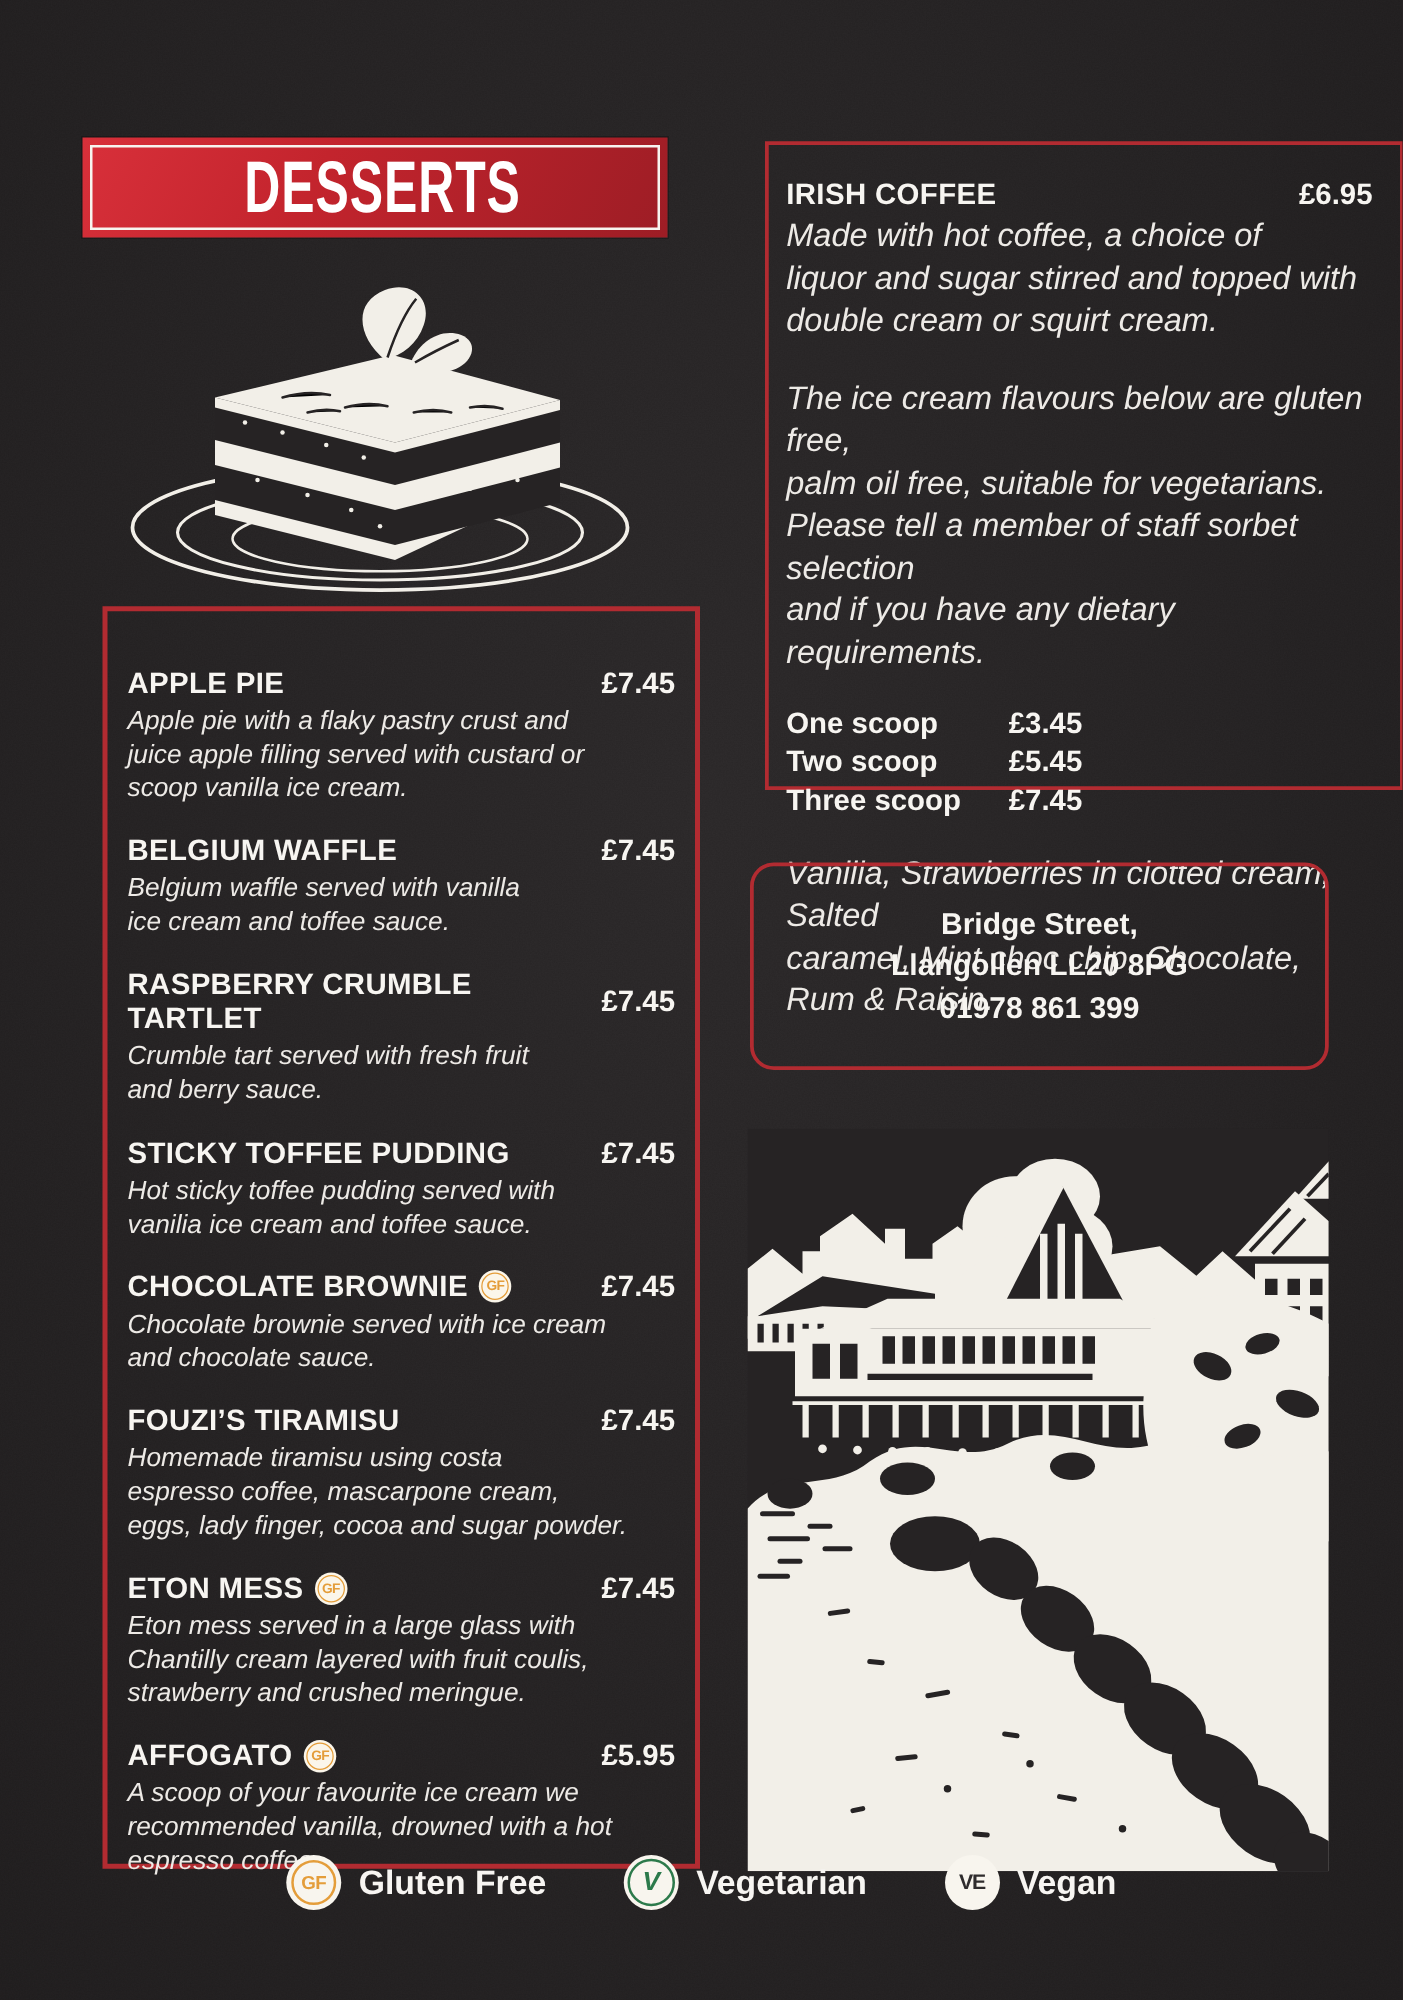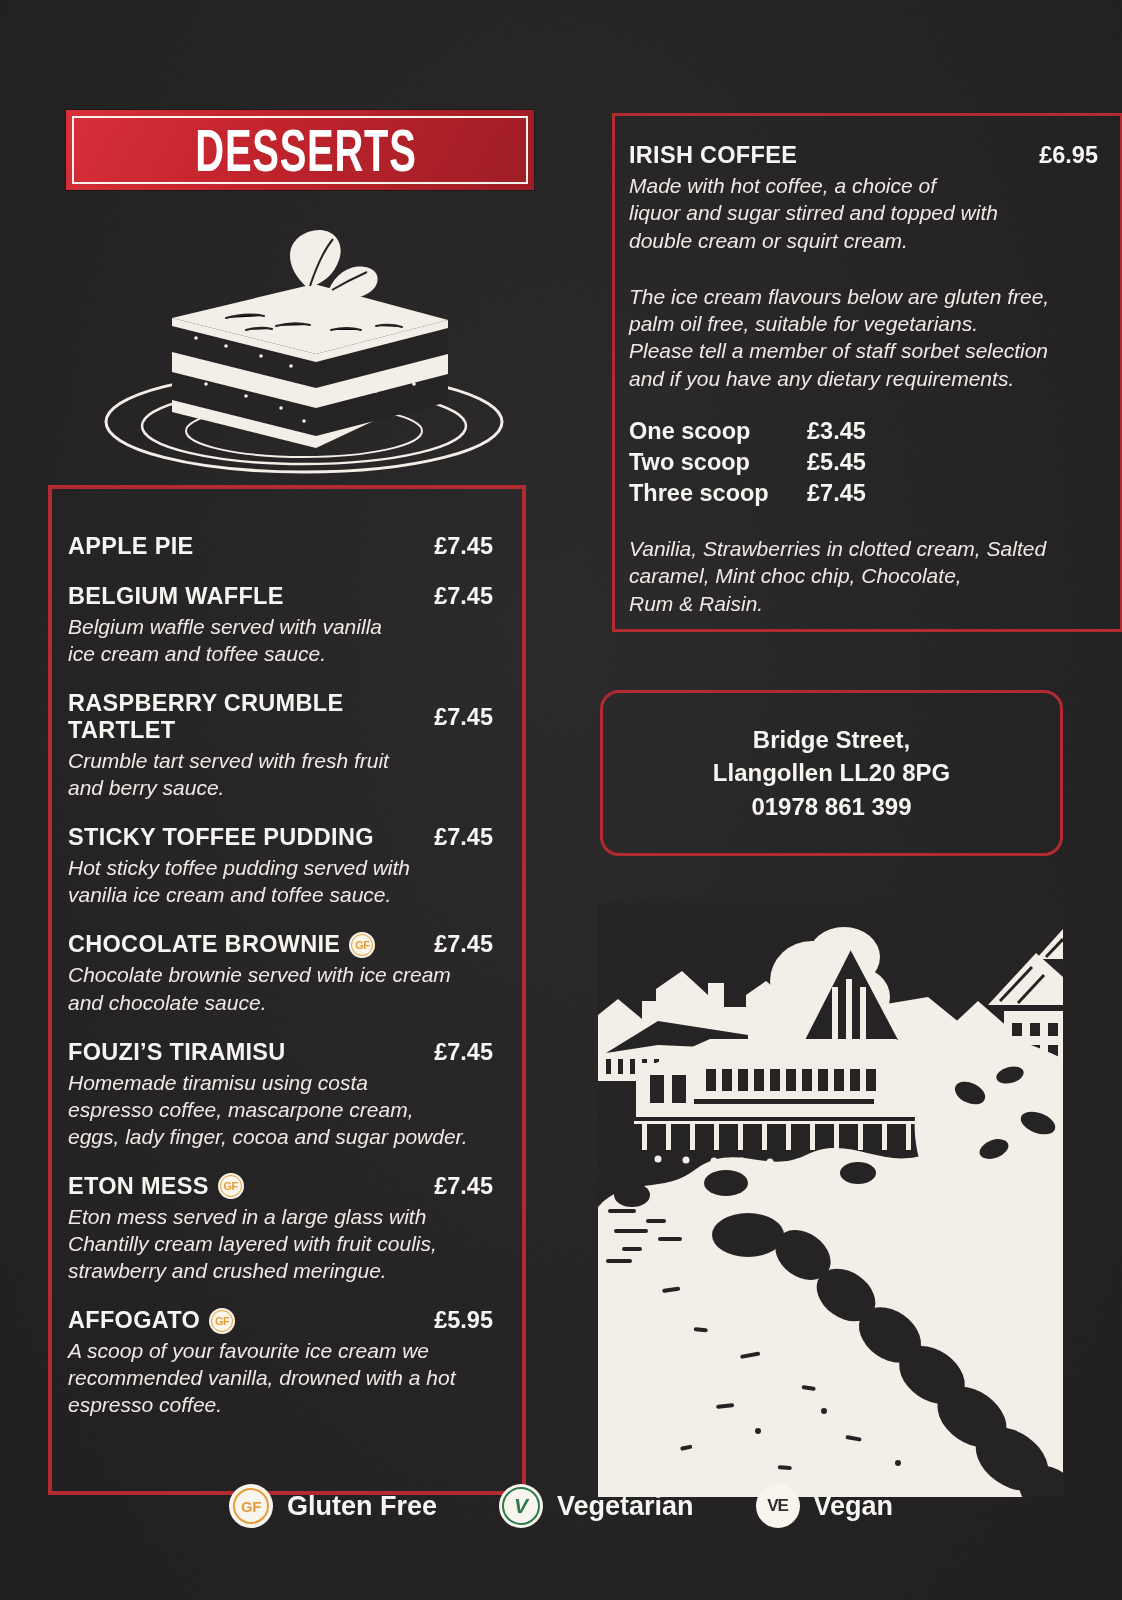--- a/index.html
+++ b/index.html
@@ -27,21 +27,21 @@
     transform:scale(.74,1.08);
   }
 
   
   .cake-wrap{position:absolute;left:76px;top:226px;width:440px;height:256px;}
 
   
   .redbox{position:absolute;border:4px solid #b22b31;box-sizing:border-box;}
 
   
-  .menu-box{left:48px;top:485px;width:478px;height:1010px;padding:44px 29px 0 16px;}
+  .menu-box{left:82px;top:485px;width:478px;height:1010px;padding:44px 16px 0 16px;}
   .menu-item{margin-bottom:23px;}
   .mi-row{display:flex;align-items:center;gap:9px;}
   .mi-name{font-size:23.5px;font-weight:700;letter-spacing:.3px;color:#f7f5f1;}
   .mi-price{margin-left:auto;font-size:23.5px;font-weight:700;color:#f7f5f1;}
   .mi-desc{font-size:21px;font-style:italic;line-height:1.29;color:#edeae6;
     white-space:pre-line;margin-top:3px;}
 
   
   .gf-badge{position:relative;display:inline-flex;align-items:center;justify-content:center;
     width:26px;height:26px;border-radius:50%;background:#fbf6ea;flex:0 0 auto;}
@@ -49,21 +49,21 @@
     border:1.6px solid #e49d3a;}
   .gf-badge .glyph{position:relative;font-size:11px;font-weight:800;color:#e49d3a;
     letter-spacing:-.5px;font-style:normal;}
 
   
   .right-box{left:612px;top:113px;width:511px;height:519px;border-width:3px;
     padding:26px 22px 0 14px;}
   .ri-row{display:flex;align-items:baseline;}
   .ri-name{font-size:23.5px;font-weight:700;letter-spacing:.3px;color:#f7f5f1;}
   .ri-price{margin-left:auto;font-size:23.5px;font-weight:700;color:#f7f5f1;}
-  .ri-desc{font-size:21px;font-style:italic;line-height:1.3;color:#edeae6;
+  .ri-desc{font-size:26px;font-style:italic;line-height:1.3;color:#edeae6;
     white-space:pre-line;margin-top:3px;}
   .ri-gap{height:26px;}
   .scoops{margin-top:24px;}
   .scoop-row{display:flex;line-height:31px;}
   .scoop-label{width:178px;font-size:23.5px;font-weight:700;color:#f7f5f1;}
   .scoop-price{font-size:23.5px;font-weight:700;color:#f7f5f1;}
   .flavours{margin-top:26px;}
 
   
   .address-box{left:600px;top:690px;width:463px;height:166px;border-width:3px;
@@ -163,20 +163,23 @@
 </svg>
 </div>
 
 <div class="redbox menu-box">
   <div id="menu-items">
       <div class="menu-item">
         <div class="mi-row">
           <span class="mi-name">APPLE PIE</span>
           <span class="mi-price">£7.45</span>
         </div>
+        <div class="mi-desc">Apple pie with a flaky pastry crust and
+juice apple filling served with custard or
+scoop vanilla ice cream.</div>
       </div>
       <div class="menu-item">
         <div class="mi-row">
           <span class="mi-name">BELGIUM WAFFLE</span>
           <span class="mi-price">£7.45</span>
         </div>
         <div class="mi-desc">Belgium waffle served with vanilla
 ice cream and toffee sauce.</div>
       </div>
       <div class="menu-item">

